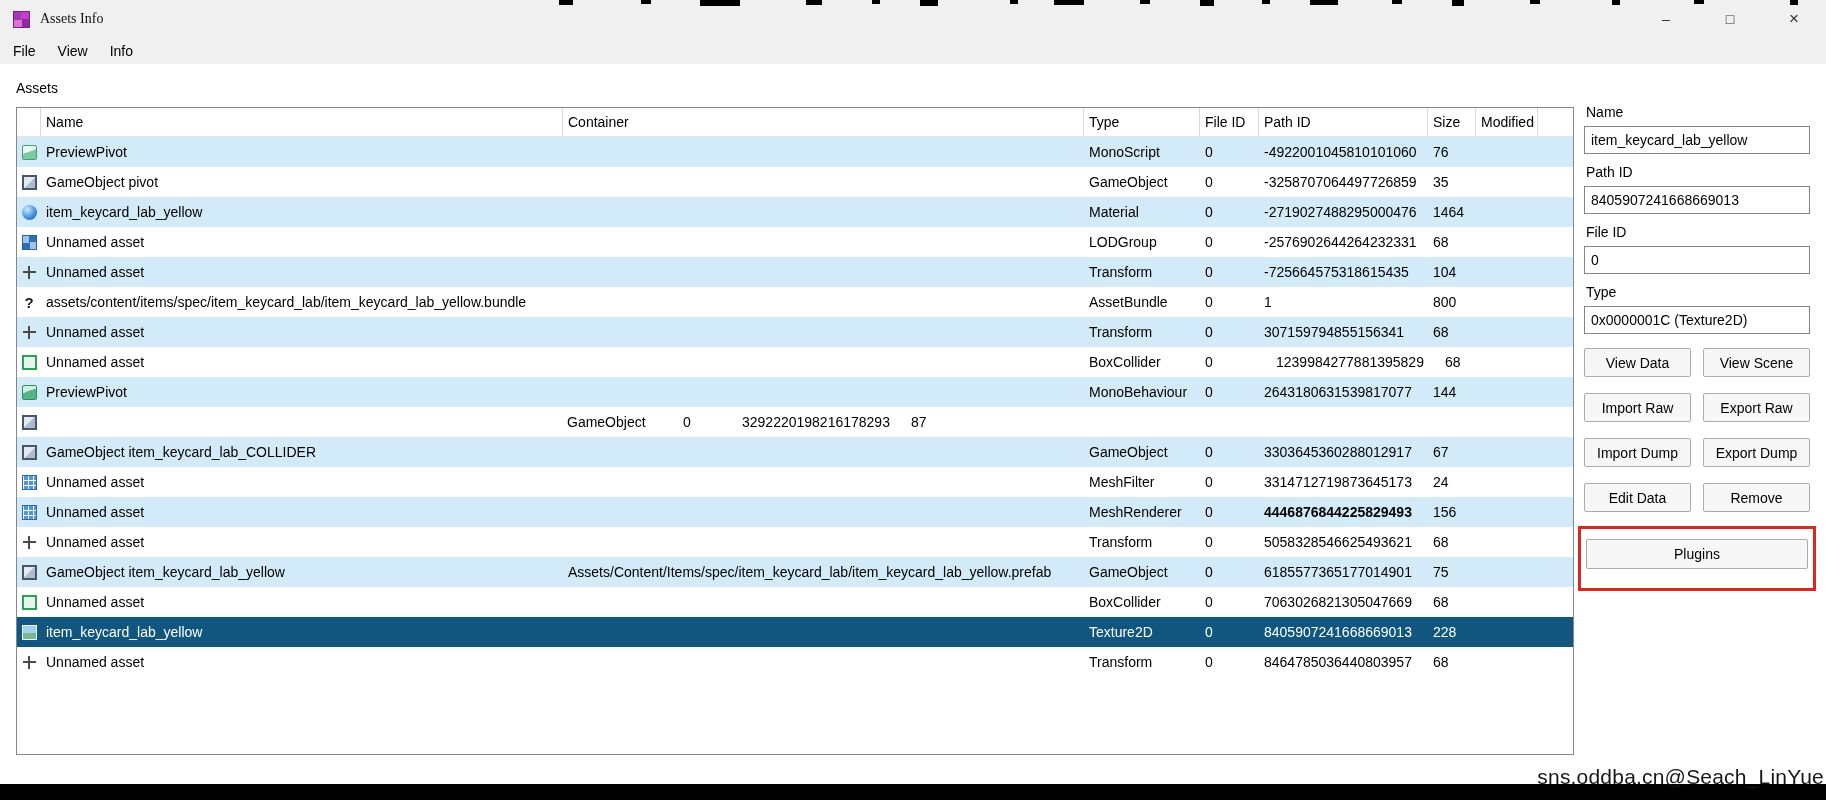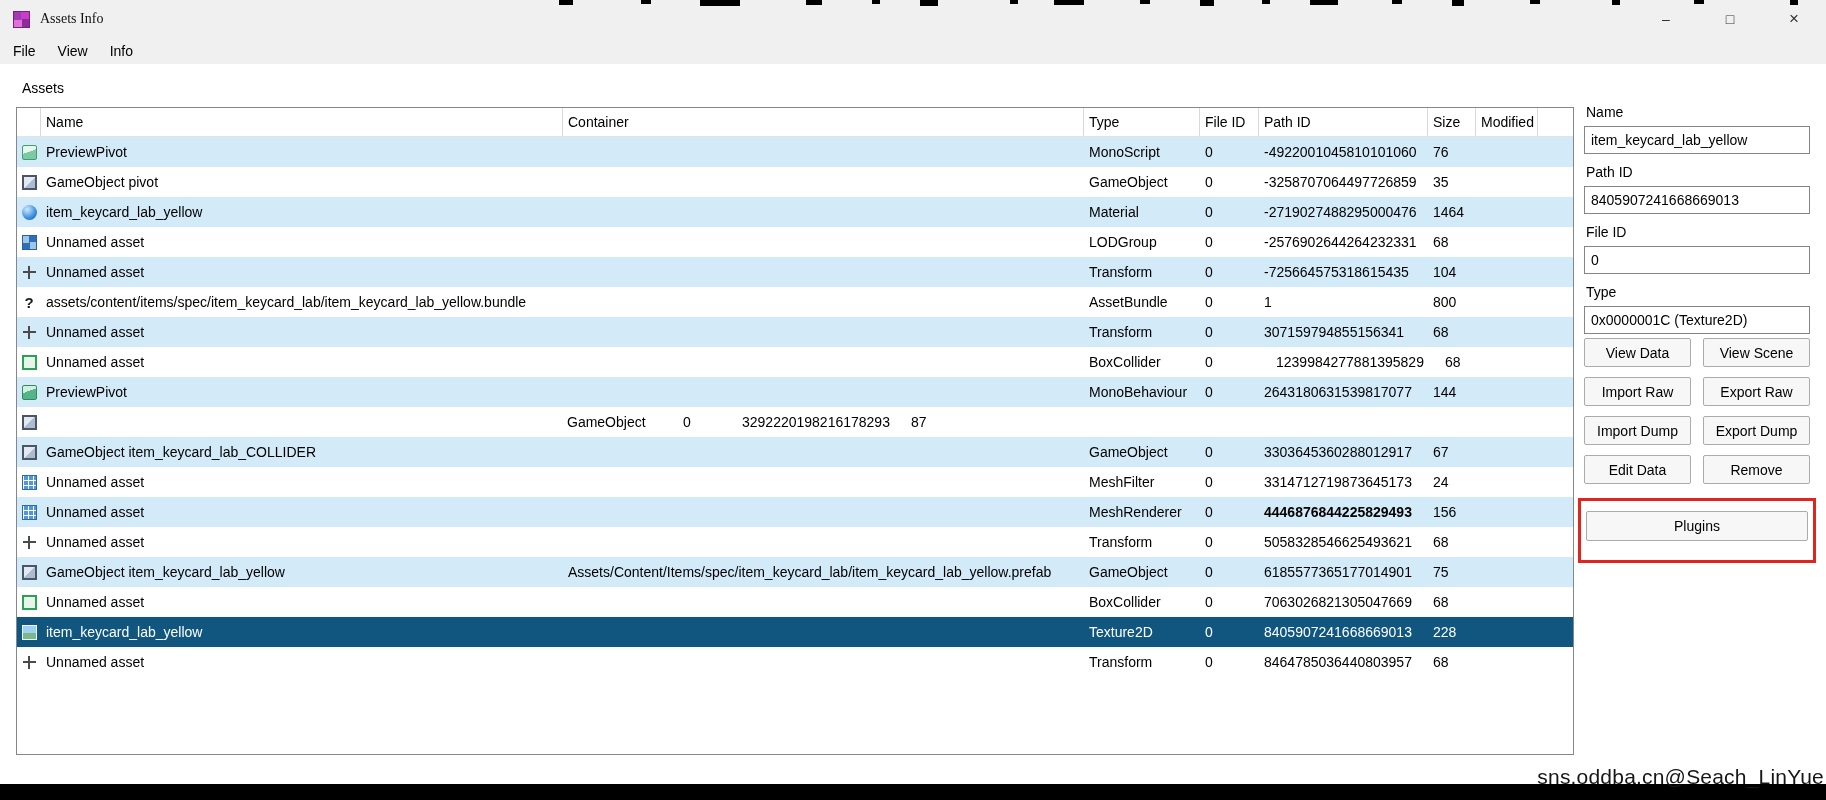--- a/index.html
+++ b/index.html
@@ -34,21 +34,21 @@
   
   .menubar {
     height:26px; background:var(--titlebar,#f0f0f0);
     display:flex; align-items:stretch; padding-left:2px;
   }
   .menu-item {
     padding:0 11px; font-size:14px; color:#000;
     display:flex; align-items:center;
   }
   
-  .assets-label { position:absolute; left:22px; top:80px; font-size:14px; color:#000; }
+  .assets-label { position:absolute; left:16px; top:80px; font-size:14px; color:#000; }
   
   .assets-table {
     position:absolute; left:16px; top:107px; width:1558px; height:648px;
     border:1px solid #828790; background:#fff; overflow:hidden;
   }
   .thead {
     display:flex; height:29px; align-items:stretch; background:#fff;
     border-bottom:1px solid #e3e3e3;
   }
   .hcell {
@@ -113,21 +113,21 @@
   
   .panel { position:absolute; left:1584px; top:104px; width:226px; }
   .plabel { font-size:14px; color:#000; margin:10px 0 6px 2px; }
   .plabel:first-child { margin-top:0; }
   .pinput {
     width:100%; height:28px; border:1px solid #858585; background:#fff;
     font-family:"Liberation Sans", sans-serif; font-size:14px; color:#000;
     padding:0 6px; outline:none; display:block;
   }
   .btn-grid {
-    display:grid; grid-template-columns:1fr 1fr; gap:10px 12px; margin-top:4px;
+    display:grid; grid-template-columns:1fr 1fr; gap:16px 12px; margin-top:14px;
   }
   .btn {
     height:29px; background:#f7f7f7; border:1px solid #ababab; border-radius:2px;
     font-family:"Liberation Sans", sans-serif; font-size:14px; color:#000; cursor:default;
   }
   .plugins-box {
     border:3px solid var(--ann,#e0251f);
     margin:14px -6px 0; padding:10px 5px 19px;
   }
   .plugins-box .btn { width:100%; height:30px; }

